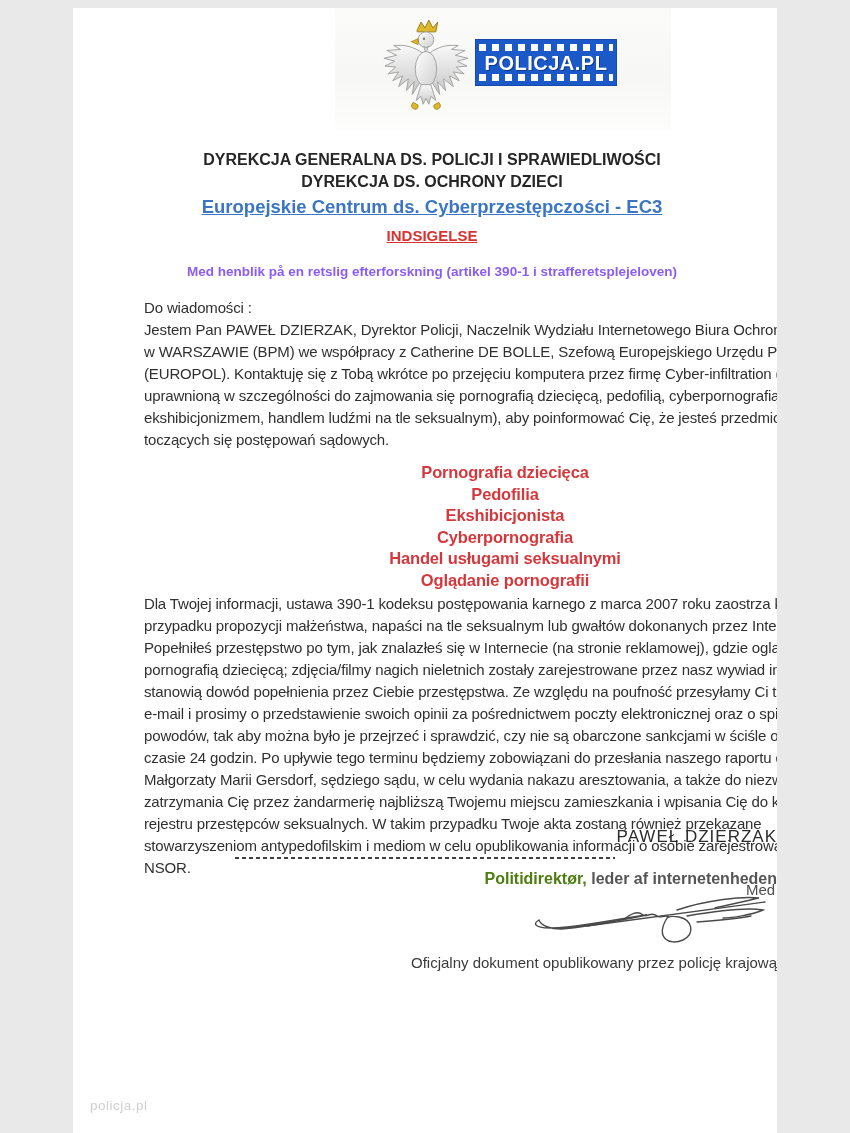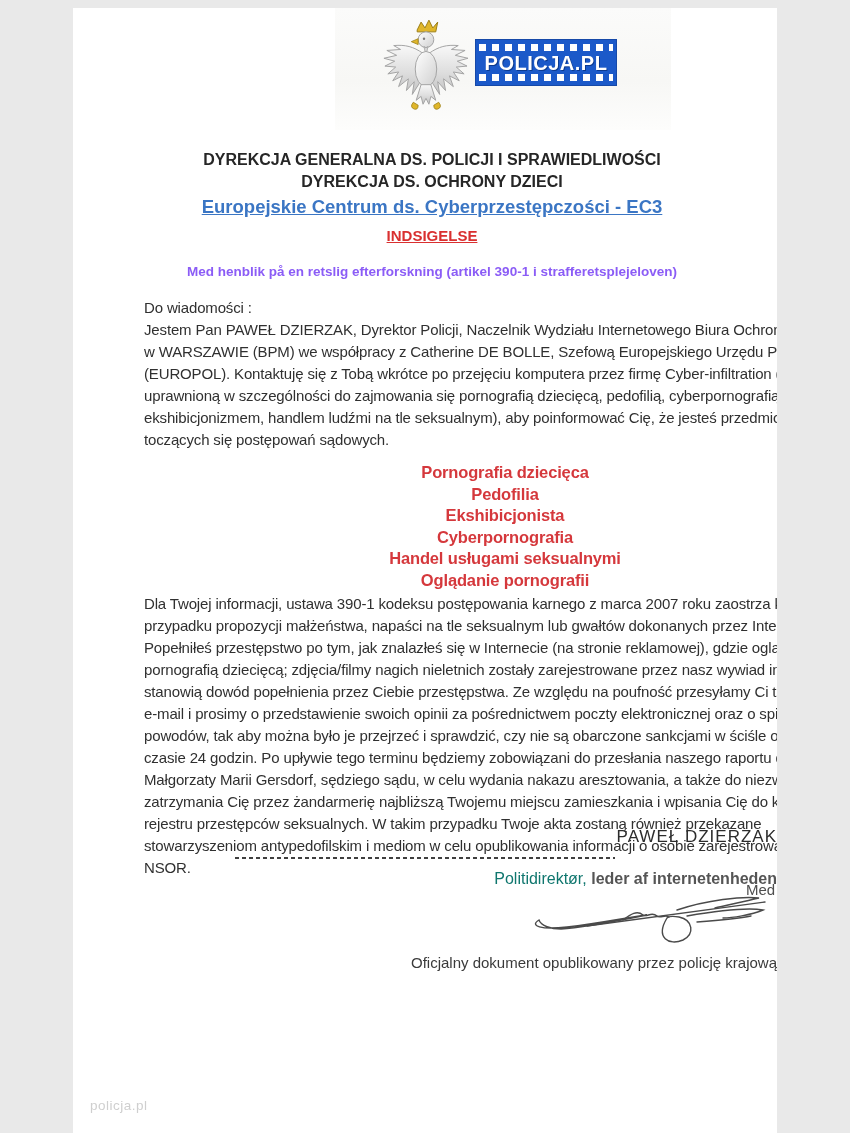--- a/index.html
+++ b/index.html
@@ -65,21 +65,21 @@
   .closing { text-align: right; color: #4e4e4e; margin-top: 0px; letter-spacing: 0; }
 
   
   .sig-block { position: absolute; left: 0; top: 818px; width: 100%; text-align: right; }
   .sig-name { font-size: 17px; color: #2c2c2c; letter-spacing: 1px; line-height: 22px; }
   .dashed-rule {
     width: 380px; height: 2px; margin: 9px auto 0 auto;
     background: repeating-linear-gradient(90deg, #3f3f3f 0 4px, transparent 4px 7px);
   }
   .sig-role { margin-top: 10px; font-size: 16px; line-height: 20px; }
-  .sig-role .role-bold { font-weight: normal; color: #0f766e; padding-left: 20px; }
+  .sig-role .role-bold { font-weight: bold; color: #4d7c0f; padding-left: 20px; }
   .sig-role .role-rest { font-weight: bold; color: #555555; }
   .sig-scribble { margin-top: 1px; }
   .doc-footer { margin-top: 4px; font-size: 15px; color: #3a3a3a; }
 
   
   .watermark {
     position: absolute; left: 17px; top: 1090px;
     font-size: 13.5px; color: #cfcfcf; letter-spacing: 0.5px;
     text-shadow: 1px 1px 0 #ffffff;
   }

